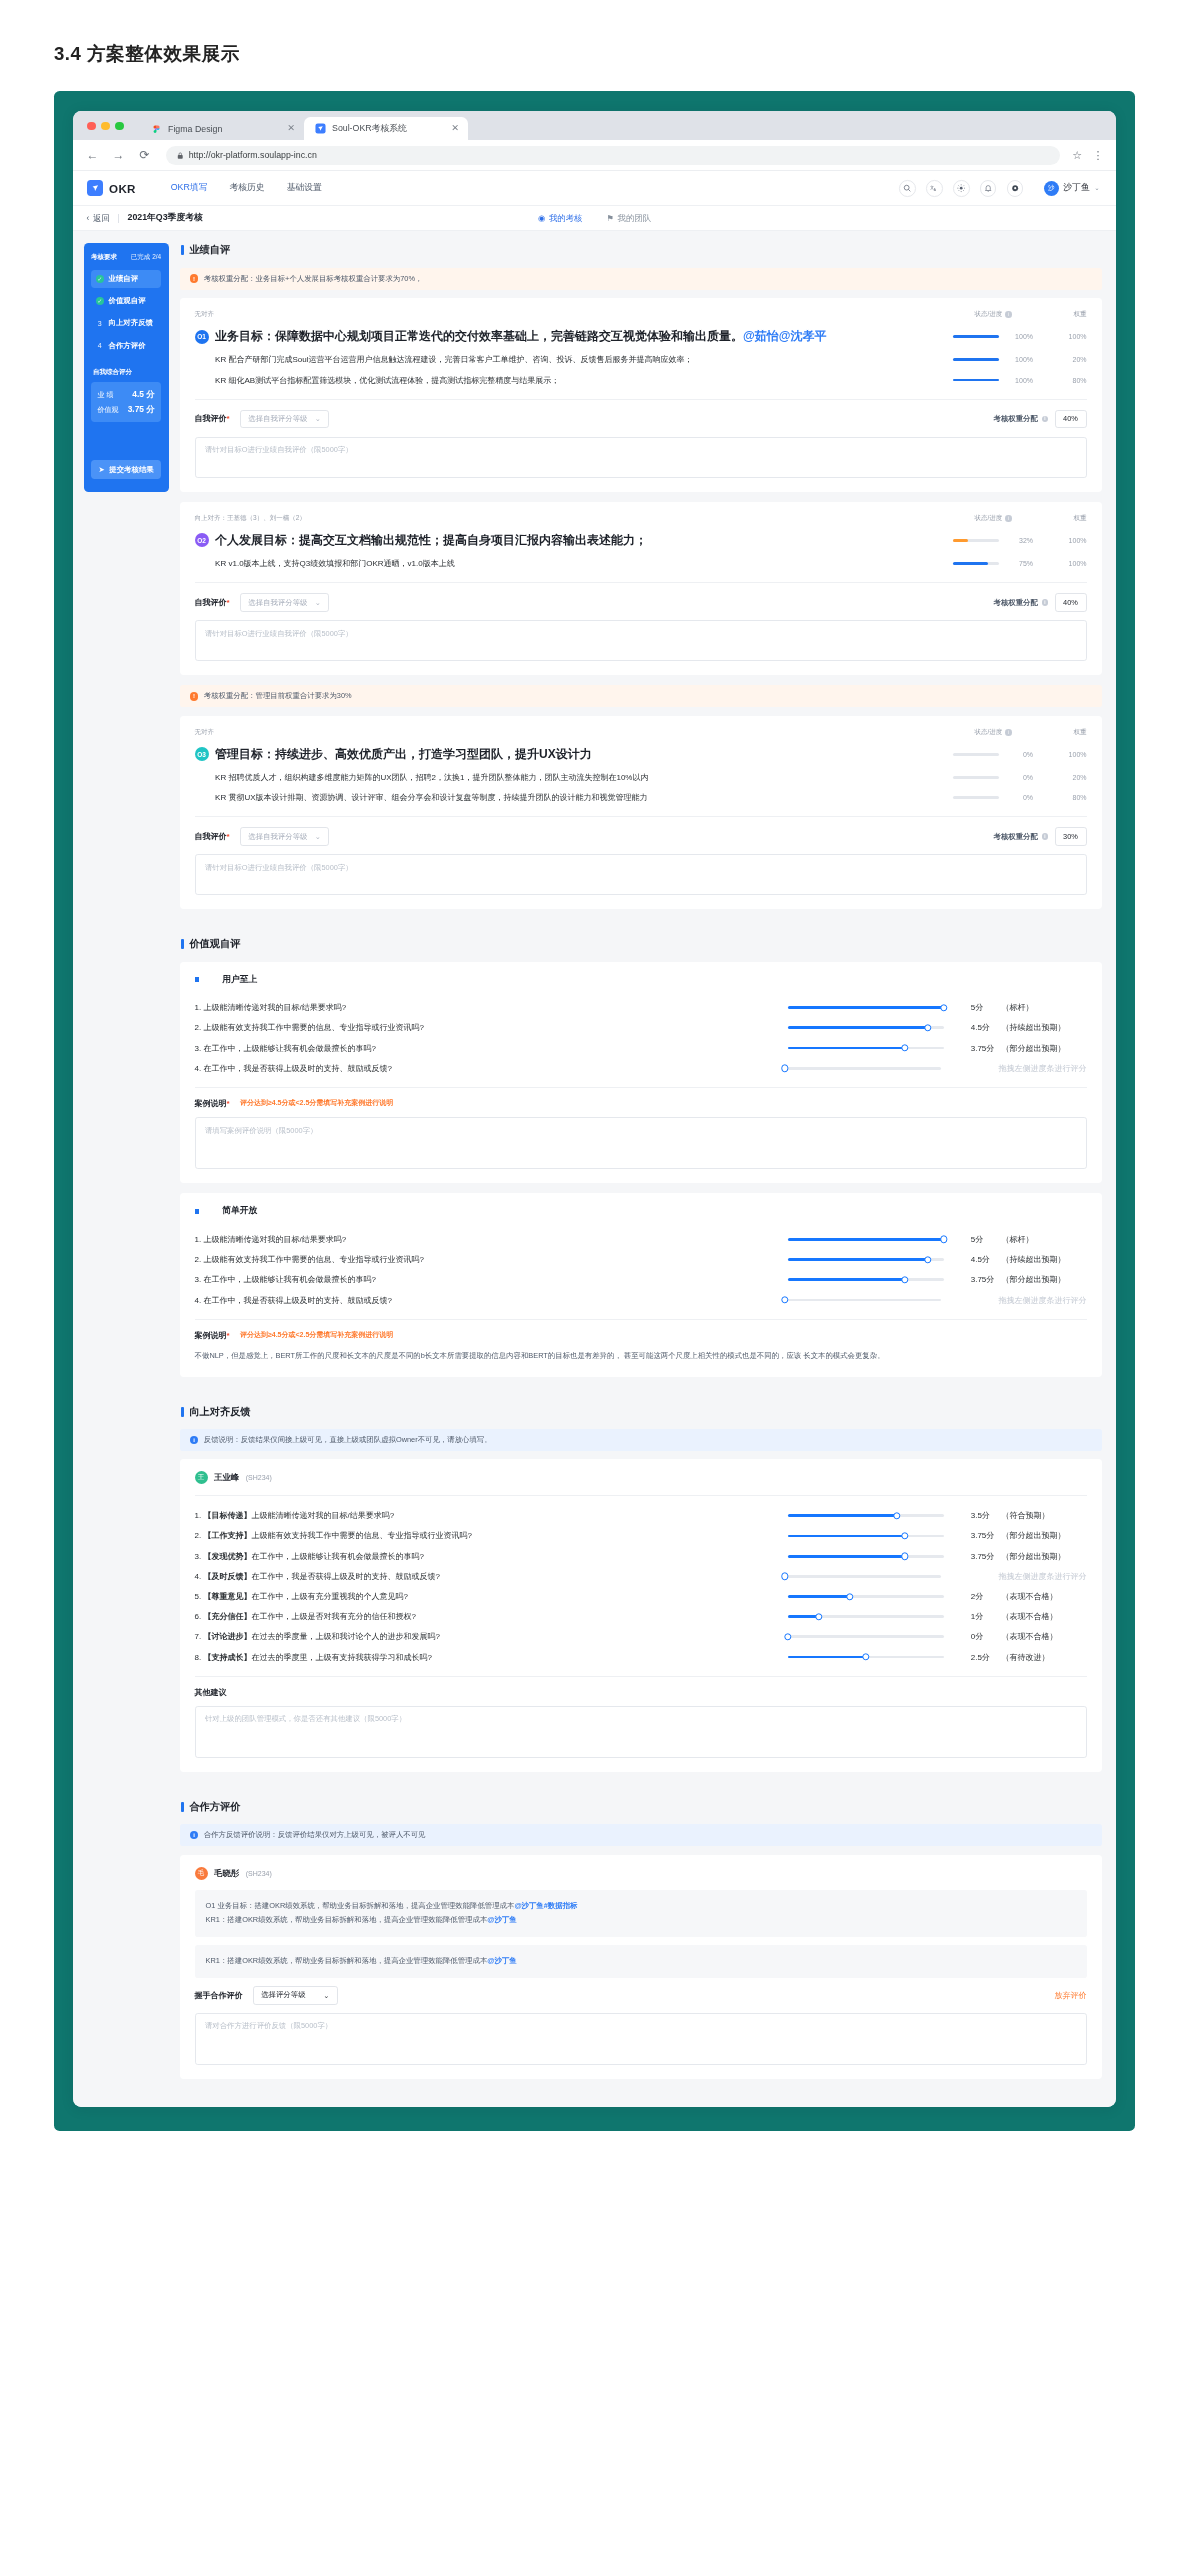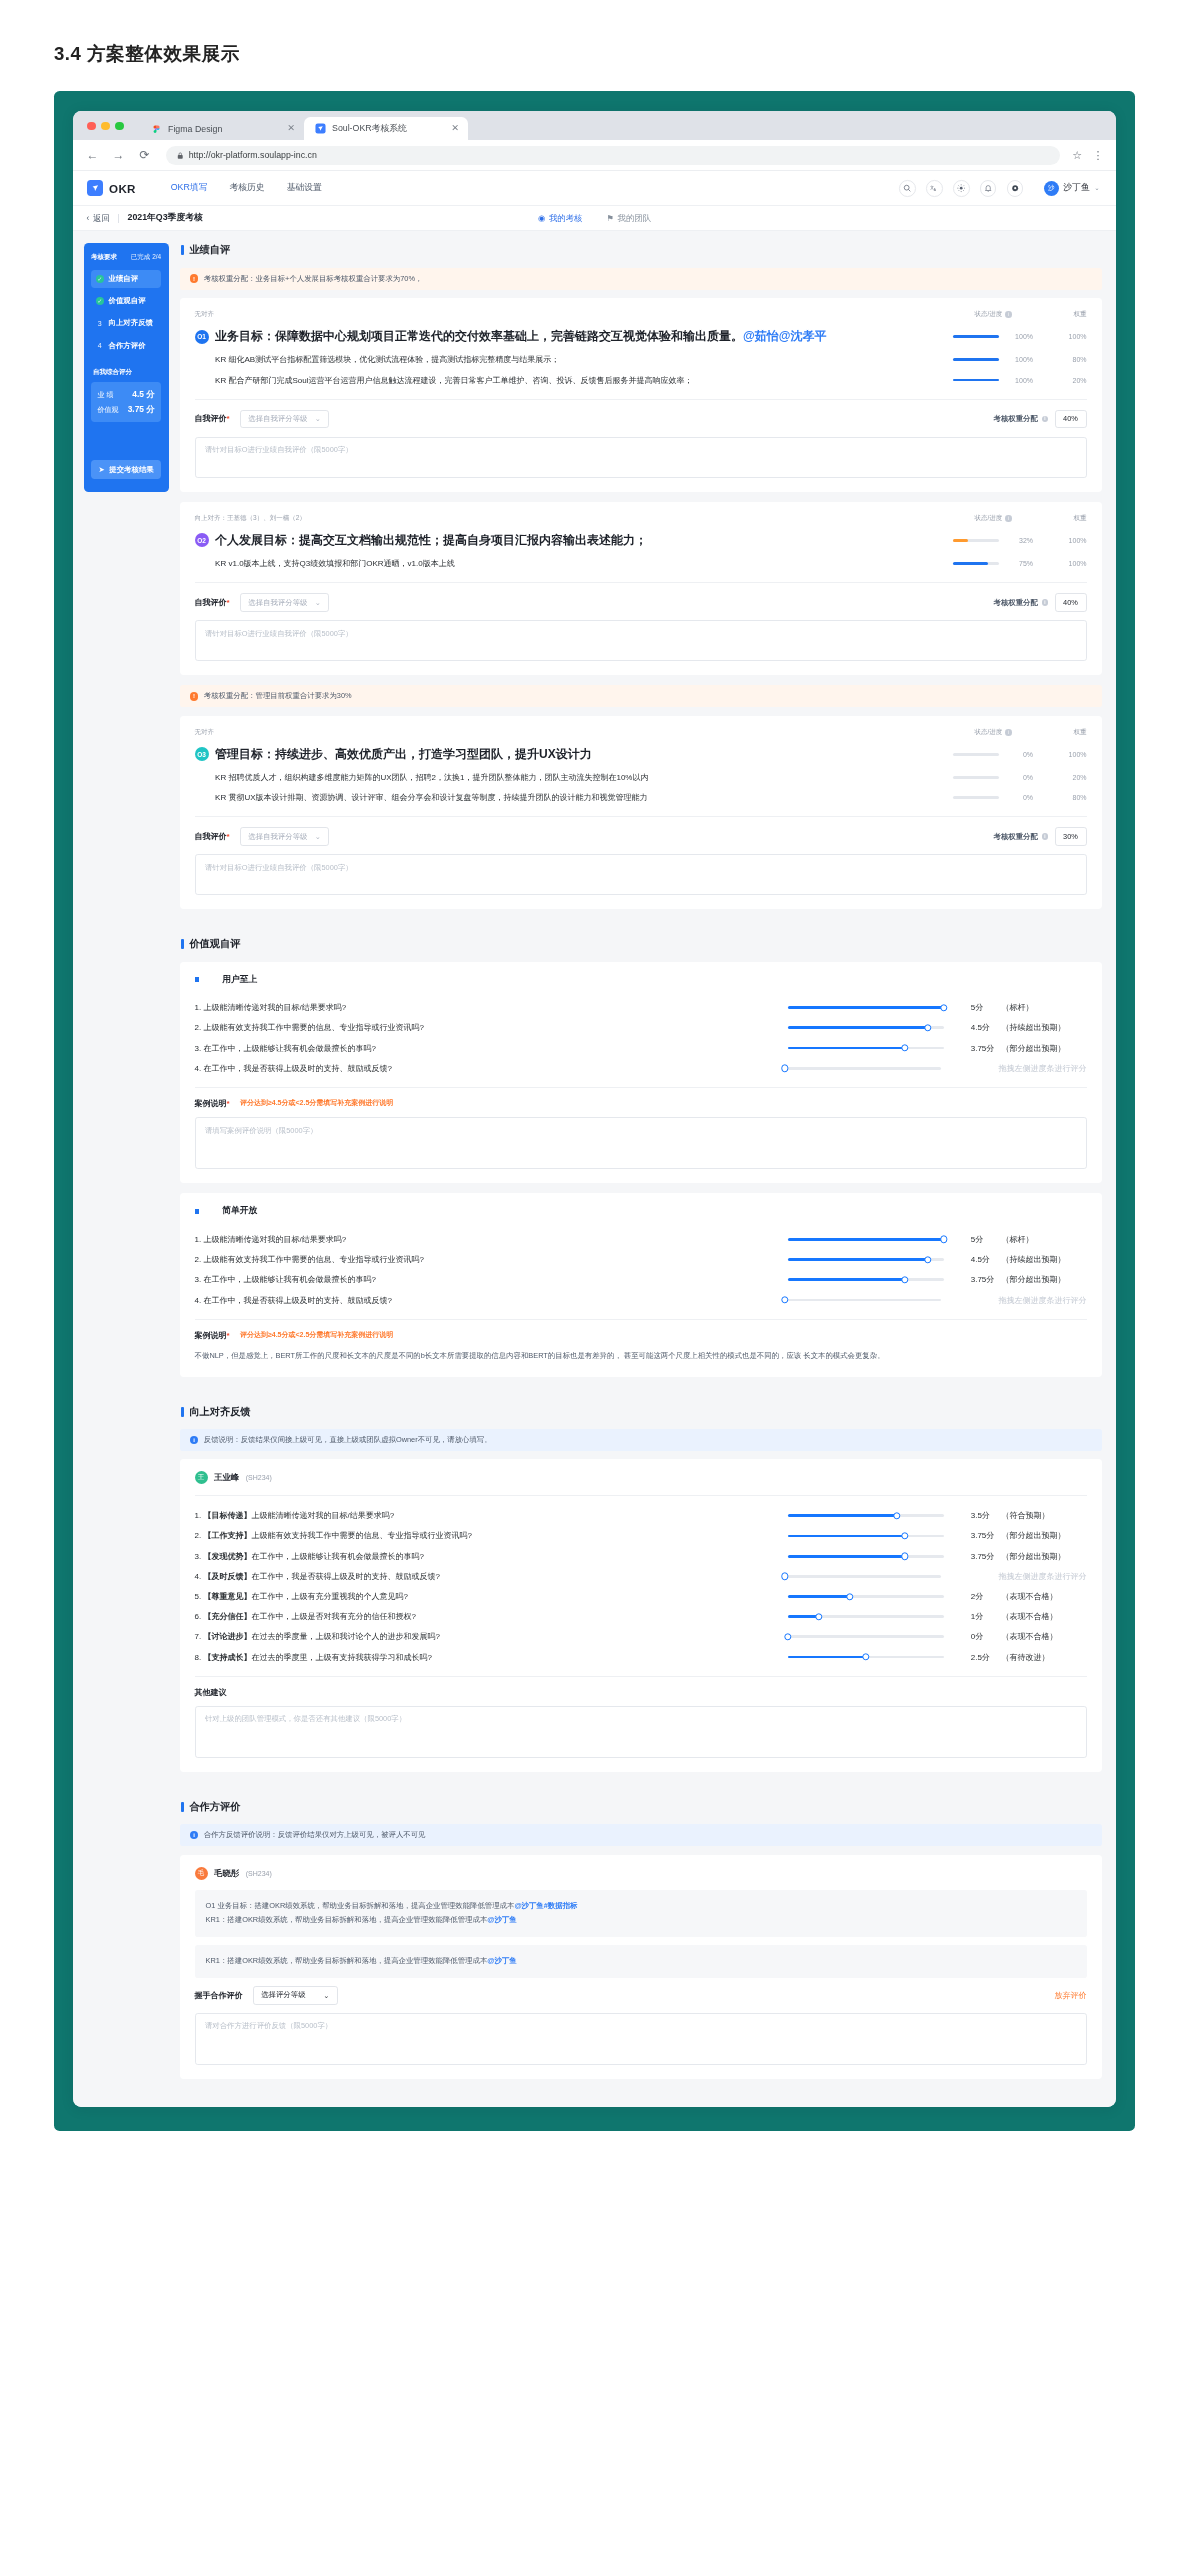--- a/index.html
+++ b/index.html
@@ -567,43 +567,43 @@
                       <span class="bar-fill" style="width:100%"></span>
                     </span>
                 <span class="pct">100%</span>
               </div>
               <span class="weight-cell">100%</span>
             </div>
 
             <div class="obj-row">
               <div class="txt">
                 <span style="width:14px;flex:none"></span>
-                <span class="kr-text"><span class="kr-prefix">KR</span> <span>细化AB测试平台指标配置筛选模块，优化测试流程体验，提高测试指标完整精度与结果展示；</span></span>
+                <span class="kr-text"><span class="kr-prefix">KR</span> <span>配合产研部门完成Soul运营平台运营用户信息触达流程建设，完善日常客户工单维护、咨询、投诉、反馈售后服务并提高响应效率；</span></span>
               </div>
               <div class="progress-cell">
                 <span class="bar-track">
                       <span class="bar-fill" style="width:100%"></span>
                     </span>
                 <span class="pct">100%</span>
               </div>
-              <span class="weight-cell">80%</span>
+              <span class="weight-cell">20%</span>
             </div>
 
             <div class="obj-row">
               <div class="txt">
                 <span style="width:14px;flex:none"></span>
-                <span class="kr-text"><span class="kr-prefix">KR</span> <span>配合产研部门完成Soul运营平台运营用户信息触达流程建设，完善日常客户工单维护、咨询、投诉、反馈售后服务并提高响应效率；</span></span>
+                <span class="kr-text"><span class="kr-prefix">KR</span> <span>细化AB测试平台指标配置筛选模块，优化测试流程体验，提高测试指标完整精度与结果展示；</span></span>
               </div>
               <div class="progress-cell">
                 <span class="bar-track">
                       <span class="bar-fill" style="width:100%"></span>
                     </span>
                 <span class="pct">100%</span>
               </div>
-              <span class="weight-cell">20%</span>
+              <span class="weight-cell">80%</span>
             </div>
 
             <div class="divider"></div>
 
             <div class="selfeval-row">
               <span class="selfeval-label"><span>自我评价</span><span class="req">*</span></span>
               <span class="select-box">
                 <span>选择自我评分等级</span>
                 <span>⌄</span>
               </span>

